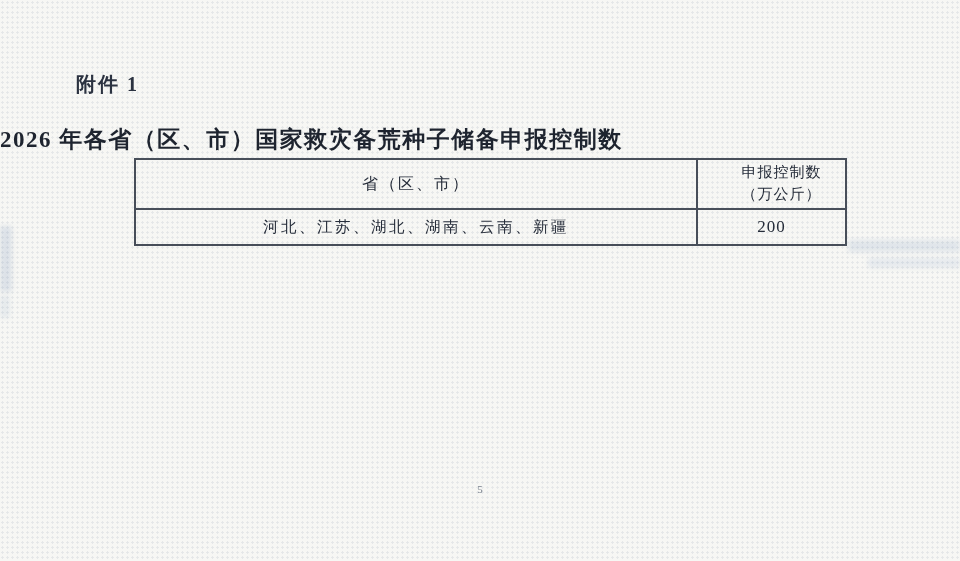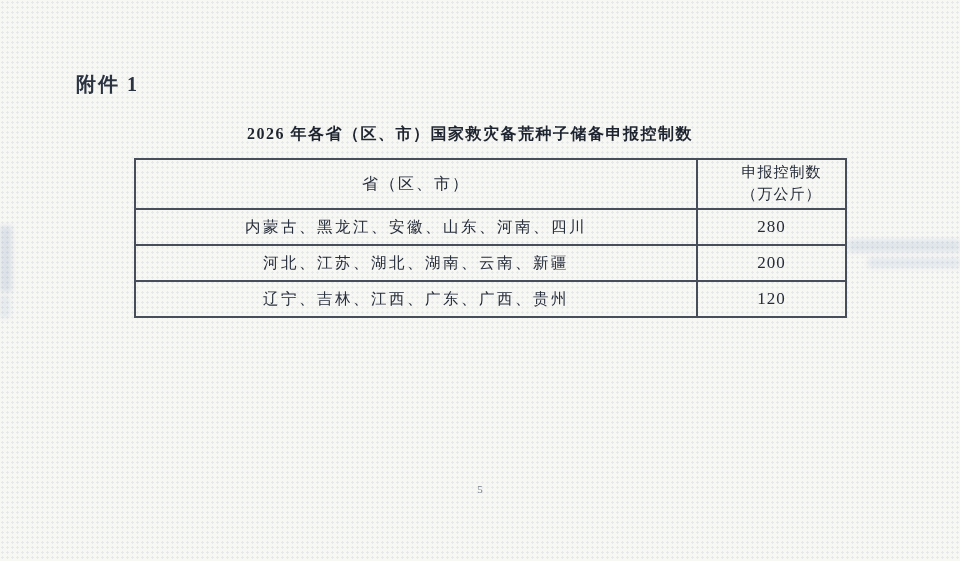--- a/index.html
+++ b/index.html
@@ -28,22 +28,22 @@
     font-weight: bold;
     color: #2b3240;
     letter-spacing: 2px;
   }
   .doc-title {
     position: absolute;
     top: 124px;
     left: 0;
     width: 940px;
     margin: 0;
-    text-align: center;
-    font-size: 16px;
+    text-align: left;
+    font-size: 23px;
     font-weight: bold;
     color: #1e242f;
     letter-spacing: 1.5px;
   }
   .quota-table {
     position: absolute;
     left: 134px;
     top: 158px;
     width: 683px;
     border-collapse: collapse;
@@ -117,30 +117,22 @@
       <tr class="header-row">
         <th class="col-prov">省（区、市）</th>
         <th class="col-quota">
           <span class="two-line">申报控制数
 （万公斤）</span>
         </th>
       </tr>
     </thead>
     <tbody>
       <tr class="data-row">
-        <td class="cell-prov">内蒙古、黑龙江、安徽、山东、河南、四川</td>
-        <td class="cell-quota">280</td>
-      </tr>
-      <tr class="data-row">
         <td class="cell-prov">河北、江苏、湖北、湖南、云南、新疆</td>
         <td class="cell-quota">200</td>
-      </tr>
-      <tr class="data-row">
-        <td class="cell-prov">辽宁、吉林、江西、广东、广西、贵州</td>
-        <td class="cell-quota">120</td>
       </tr>
     </tbody>
   </table>
 
   <div class="page-number">5</div>
 
   <div class="artifact art-1"></div>
   <div class="artifact art-2"></div>
   <div class="artifact art-3"></div>
   <div class="artifact art-4"></div>

